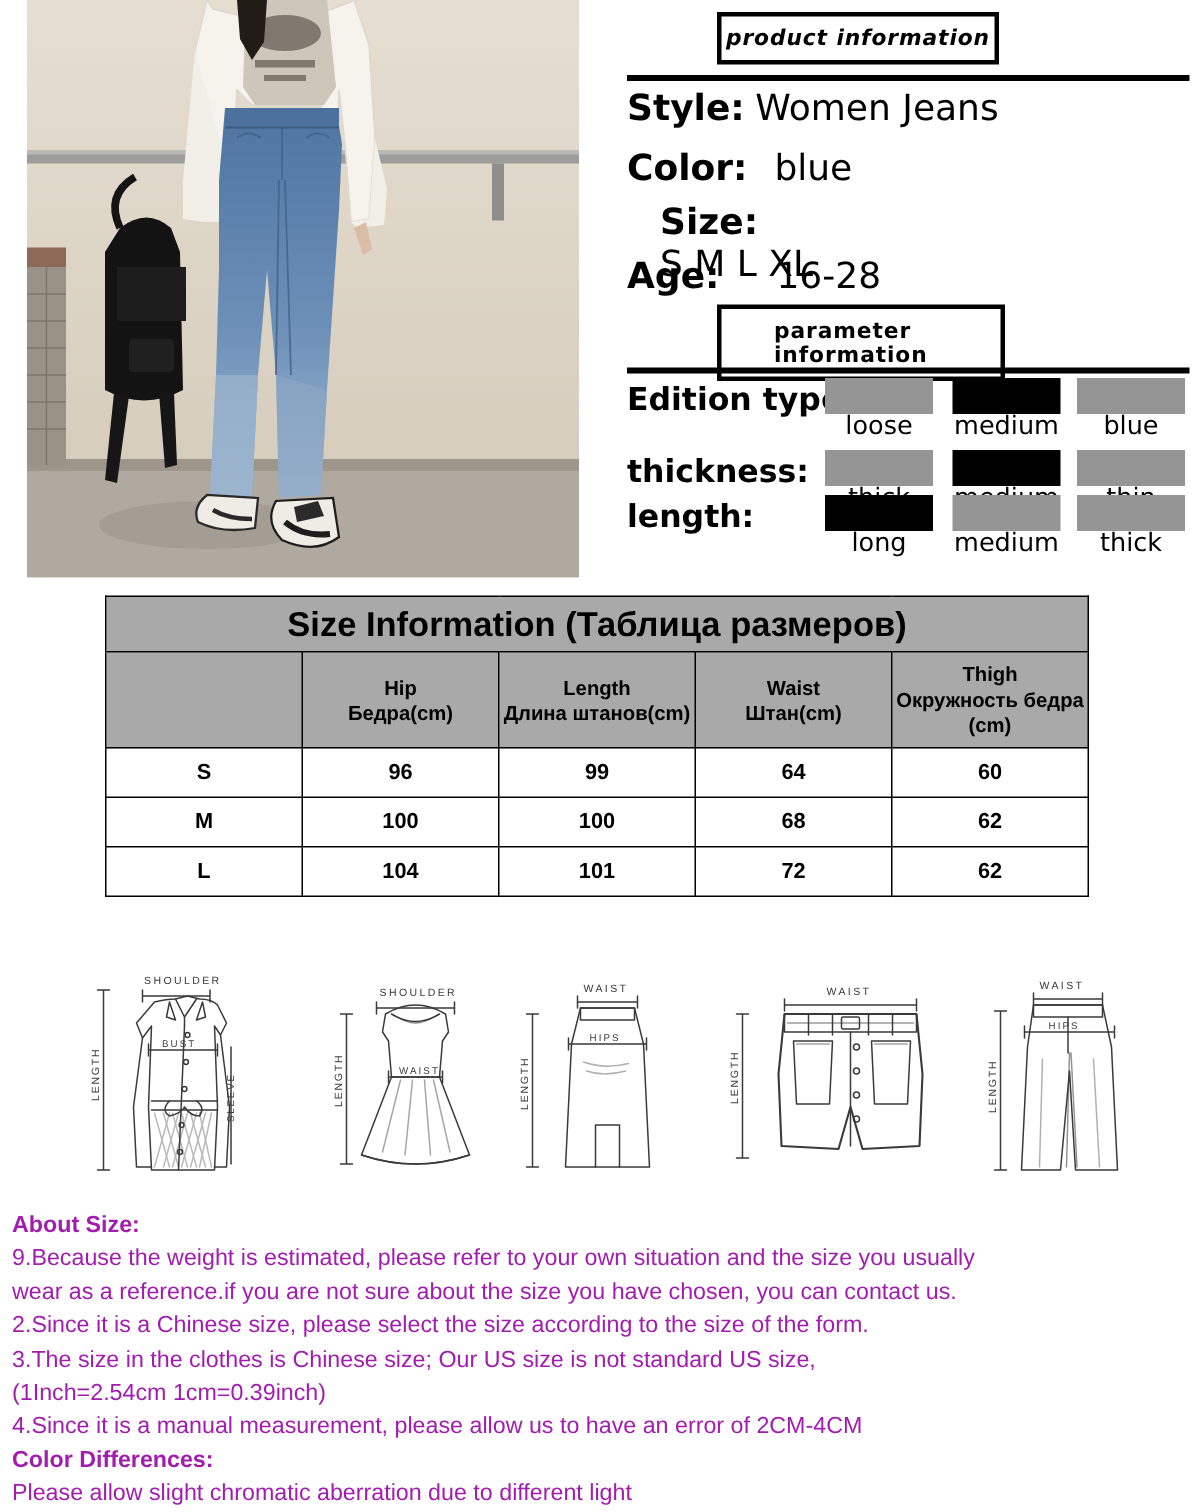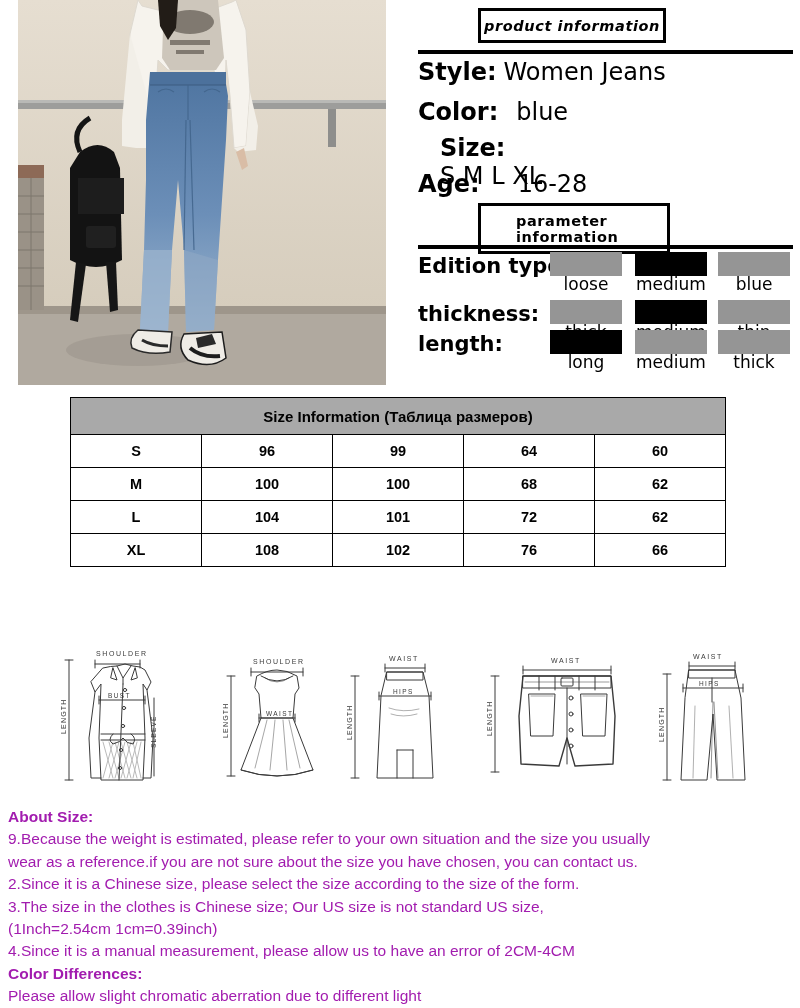--- a/index.html
+++ b/index.html
@@ -84,21 +84,21 @@
   .opt-2 { left: 300px; }
 
   
   #size-table-wrap { position: absolute; left: 70px; top: 397px; width: 656px; }
   table#size-table { border-collapse: collapse; width: 656px; table-layout: fixed; }
   table#size-table td, table#size-table th {
     border: 1.5px solid #000; text-align: center; vertical-align: middle;
     font-family: "Liberation Sans", sans-serif; font-weight: bold; color: #000;
   }
   #size-table .title-cell {
-    background: #a9a9a9; font-size: 15px; height: 37px; border-bottom: none;
+    background: #a9a9a9; font-size: 23px; height: 37px; border-bottom: none;
   }
   #size-table thead tr.cols th { background: #a9a9a9; font-size: 13.5px; line-height: 17px; padding: 5px 2px; height: 64px; }
   #size-table tbody td { background: #fff; font-size: 14.5px; height: 33px; }
   .col-size { width: 98px; }
   .col-hip  { width: 110px; }
   .col-len  { width: 166px; }
   .col-wai  { width: 114px; }
   .col-thi  { width: 168px; }
 
   
@@ -277,20 +277,39 @@
     </div>
 
   </div>
 </div>
 
 <div id="size-table-wrap">
   <table id="size-table">
     <thead>
       <tr>
         <th class="title-cell" colspan="5">Size Information (Таблица размеров)</th>
+      </tr>
+      <tr class="cols">
+        <th class="col-size"></th>
+        <th class="col-hip">
+          <div>Hip</div>
+          <div>Бедра(cm)</div>
+        </th>
+        <th class="col-len">
+          <div>Length</div>
+          <div>Длина штанов(cm)</div>
+        </th>
+        <th class="col-wai">
+          <div>Waist</div>
+          <div>Штан(cm)</div>
+        </th>
+        <th class="col-thi">
+          <div>Thigh</div>
+          <div>Окружность бедра (cm)</div>
+        </th>
       </tr>
     </thead>
     <tbody>
       <tr>
         <td>S</td>
         <td>96</td>
         <td>99</td>
         <td>64</td>
         <td>60</td>
       </tr>
@@ -301,27 +320,20 @@
         <td>68</td>
         <td>62</td>
       </tr>
       <tr>
         <td>L</td>
         <td>104</td>
         <td>101</td>
         <td>72</td>
         <td>62</td>
       </tr>
-      <tr>
-        <td>XL</td>
-        <td>108</td>
-        <td>102</td>
-        <td>76</td>
-        <td>66</td>
-      </tr>
     </tbody>
   </table>
 </div>
 
 <div id="diagrams">
   <svg viewBox="0 0 745 170">
     <g fill="none" stroke="#3a3a3a" stroke-width="1" stroke-linejoin="round" stroke-linecap="round">
 
       <g>
 

